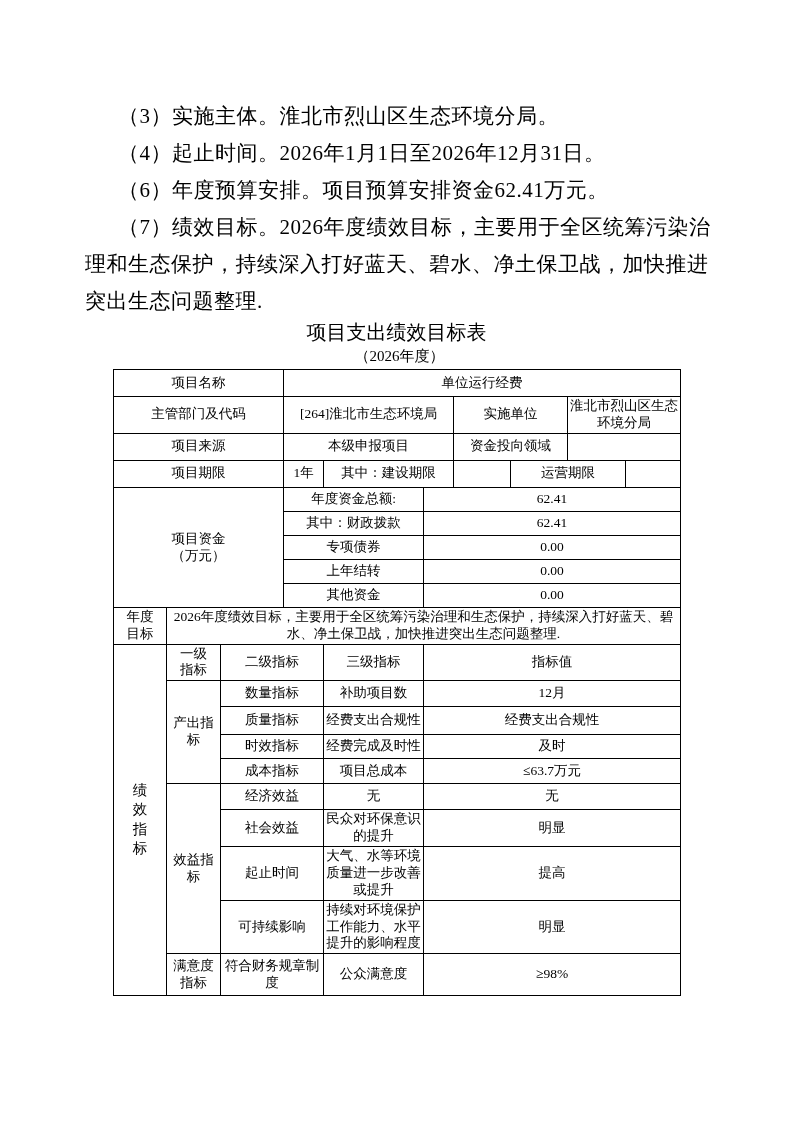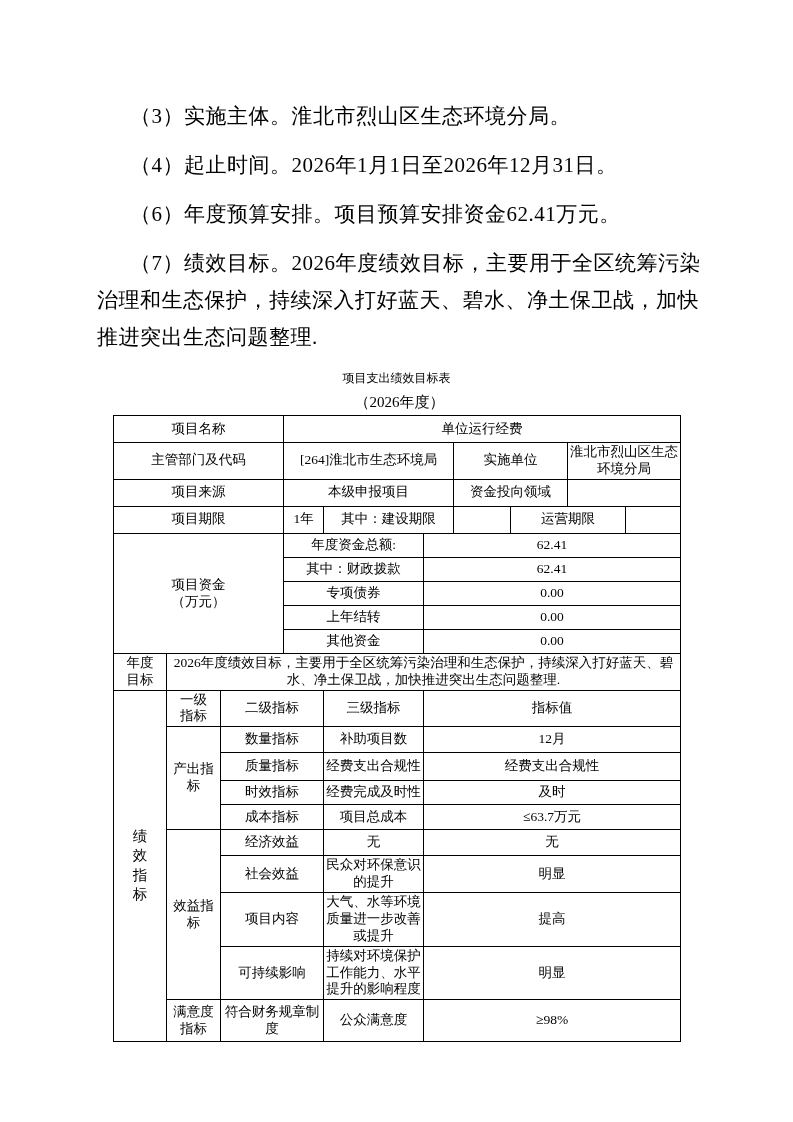--- a/index.html
+++ b/index.html
@@ -4,24 +4,24 @@
 <style>
   html,body{margin:0;padding:0;}
   body{
     width:793px;height:1122px;background:#ffffff;color:#000;
     font-family:"Liberation Serif","DejaVu Serif",serif;
     overflow:hidden;
   }
   .page{position:relative;width:793px;height:1122px;overflow:hidden;}
   .paras{margin:98px 78px 0 85px;width:630px;}
   .paras p{
-    margin:12px;font-size:21px;line-height:37px;text-indent:33px;
+    margin:0;font-size:21px;line-height:37px;text-indent:33px;
     text-align:left;letter-spacing:0.5px;
   }
-  .tbl-title{text-align:center;font-size:12px;line-height:20px;margin-top:2px;}
+  .tbl-title{text-align:center;font-size:20px;line-height:20px;margin-top:2px;}
   .tbl-subtitle{text-align:center;font-size:15px;line-height:18px;margin:5px 0 4px 0;padding-left:6px;}
   table.perf{
     border-collapse:collapse;table-layout:fixed;
     margin-left:113px;width:567px;
   }
   table.perf td{
     border:1px solid #000;
     font-size:13.5px;line-height:1.25;
     text-align:center;vertical-align:middle;
     padding:1px 2px;word-break:break-all;overflow:hidden;
@@ -164,21 +164,21 @@
       <td colspan="2">经济效益</td>
       <td class="sm">无</td>
       <td colspan="5">无</td>
     </tr>
     <tr style="height:36px">
       <td colspan="2">社会效益</td>
       <td class="sm">民众对环保意识的提升</td>
       <td colspan="5">明显</td>
     </tr>
     <tr style="height:53px">
-      <td colspan="2">项目内容</td>
+      <td colspan="2">起止时间</td>
       <td class="sm">大气、水等环境质量进一步改善或提升</td>
       <td colspan="5">提高</td>
     </tr>
     <tr style="height:52px">
       <td colspan="2">可持续影响</td>
       <td class="sm">持续对环境保护工作能力、水平提升的影响程度</td>
       <td colspan="5">明显</td>
     </tr>
 
     <tr style="height:42px">

